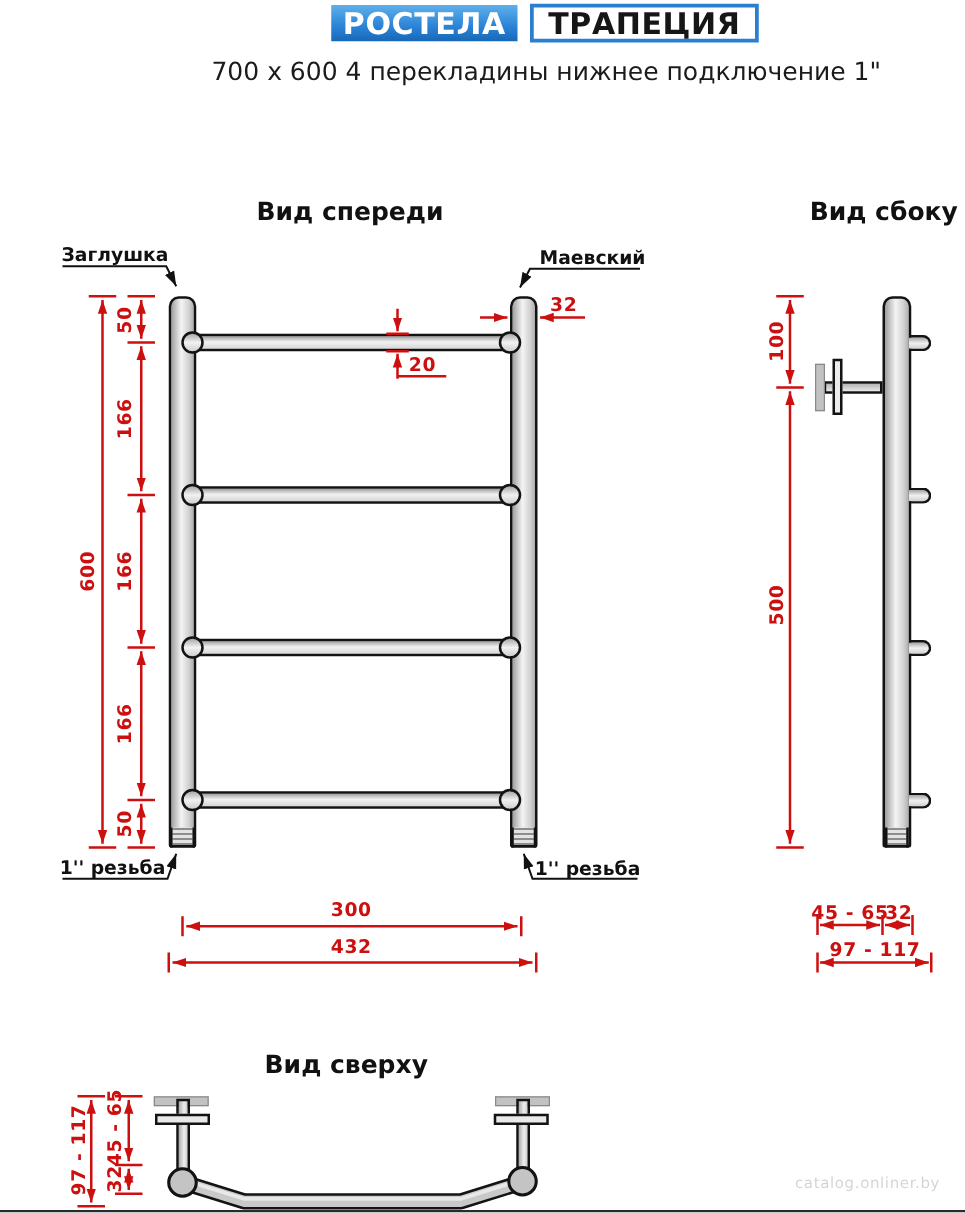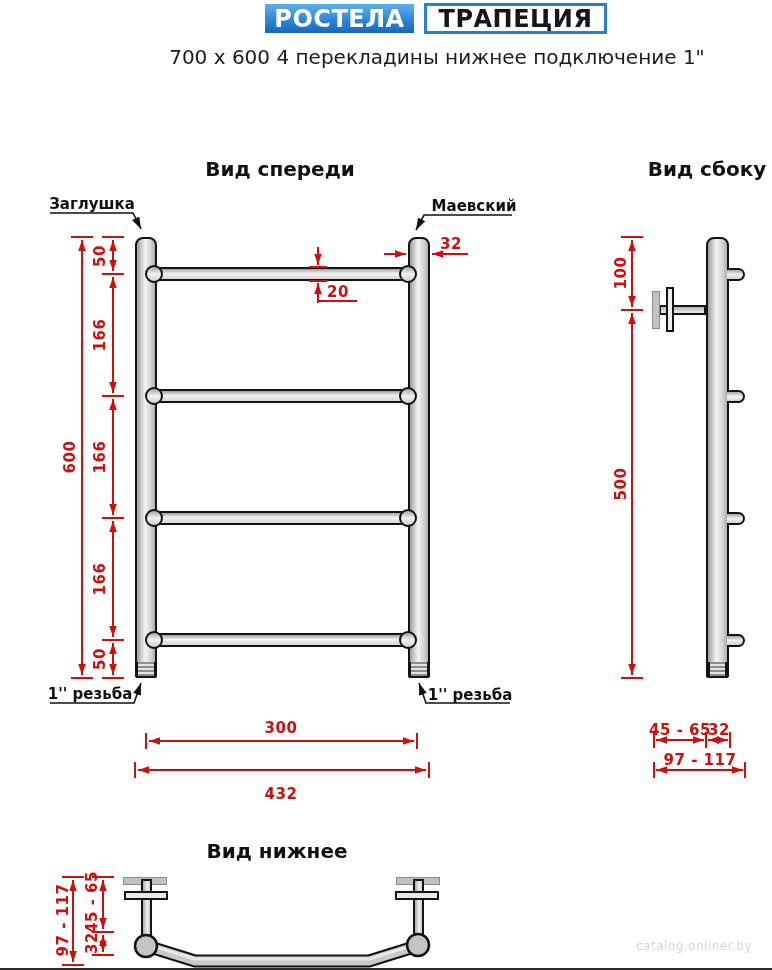--- a/index.html
+++ b/index.html
@@ -44,21 +44,21 @@
 </style>
 </head>
 <body>
 
 <div class="abs brand-box">РОСТЕЛА</div>
 <div class="abs model-box">ТРАПЕЦИЯ</div>
 <div class="abs subtitle">700 x 600 4 перекладины нижнее подключение 1"</div>
 
 <div class="abs vtitle" style="left:280px;top:169px;">Вид спереди</div>
 <div class="abs vtitle" style="left:707px;top:169px;">Вид сбоку</div>
-<div class="abs vtitle" style="left:277px;top:851px;">Вид нижнее</div>
+<div class="abs vtitle" style="left:277px;top:851px;">Вид сверху</div>
 
 <div class="abs post" style="left:135px;top:237px;height:441px;"></div>
 <div class="abs post" style="left:408px;top:237px;height:441px;"></div>
 <div class="abs rung" style="top:267px;"></div>
 <div class="abs rung" style="top:389px;"></div>
 <div class="abs rung" style="top:511px;"></div>
 <div class="abs rung" style="top:633px;"></div>
 <div class="abs thread" style="left:136px;width:20px;"></div>
 <div class="abs thread" style="left:409px;width:20px;"></div>
 
@@ -171,21 +171,21 @@
 <div class="abs blab cl" style="left:470px;top:695px;">1'' резьба</div>
 <div class="abs dim rl" style="left:70px;top:457px;">600</div>
 <div class="abs dim rl" style="left:100px;top:256px;">50</div>
 <div class="abs dim rl" style="left:100px;top:335px;">166</div>
 <div class="abs dim rl" style="left:100px;top:457px;">166</div>
 <div class="abs dim rl" style="left:100px;top:579px;">166</div>
 <div class="abs dim rl" style="left:100px;top:659px;">50</div>
 <div class="abs dim cl" style="left:338px;top:292px;">20</div>
 <div class="abs dim cl" style="left:451px;top:244px;">32</div>
 <div class="abs dim cl" style="left:281px;top:728px;">300</div>
-<div class="abs dim cl" style="left:281px;top:757px;margin-top:37px;">432</div>
+<div class="abs dim cl" style="left:281px;top:757px;">432</div>
 
 <div class="abs dim rl" style="left:621px;top:273px;">100</div>
 <div class="abs dim rl" style="left:621px;top:484px;">500</div>
 <div class="abs dim cl" style="left:680px;top:730px;">45 - 65</div>
 <div class="abs dim cl" style="left:719px;top:730px;">32</div>
 <div class="abs dim cl" style="left:700px;top:760px;">97 - 117</div>
 
 <div class="abs dim rl" style="left:63px;top:920px;">97 - 117</div>
 <div class="abs dim rl" style="left:92px;top:902px;">45 - 65</div>
 <div class="abs dim rl" style="left:92px;top:943px;">32</div>

